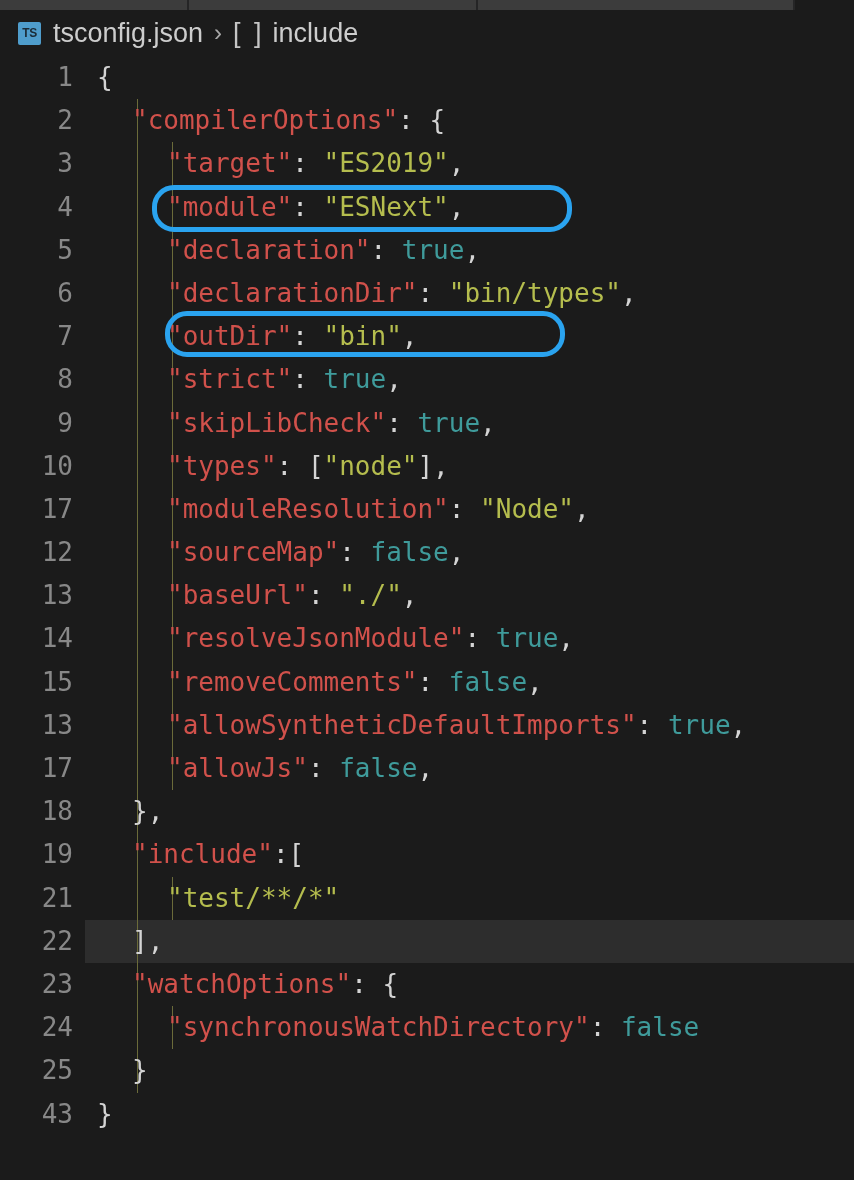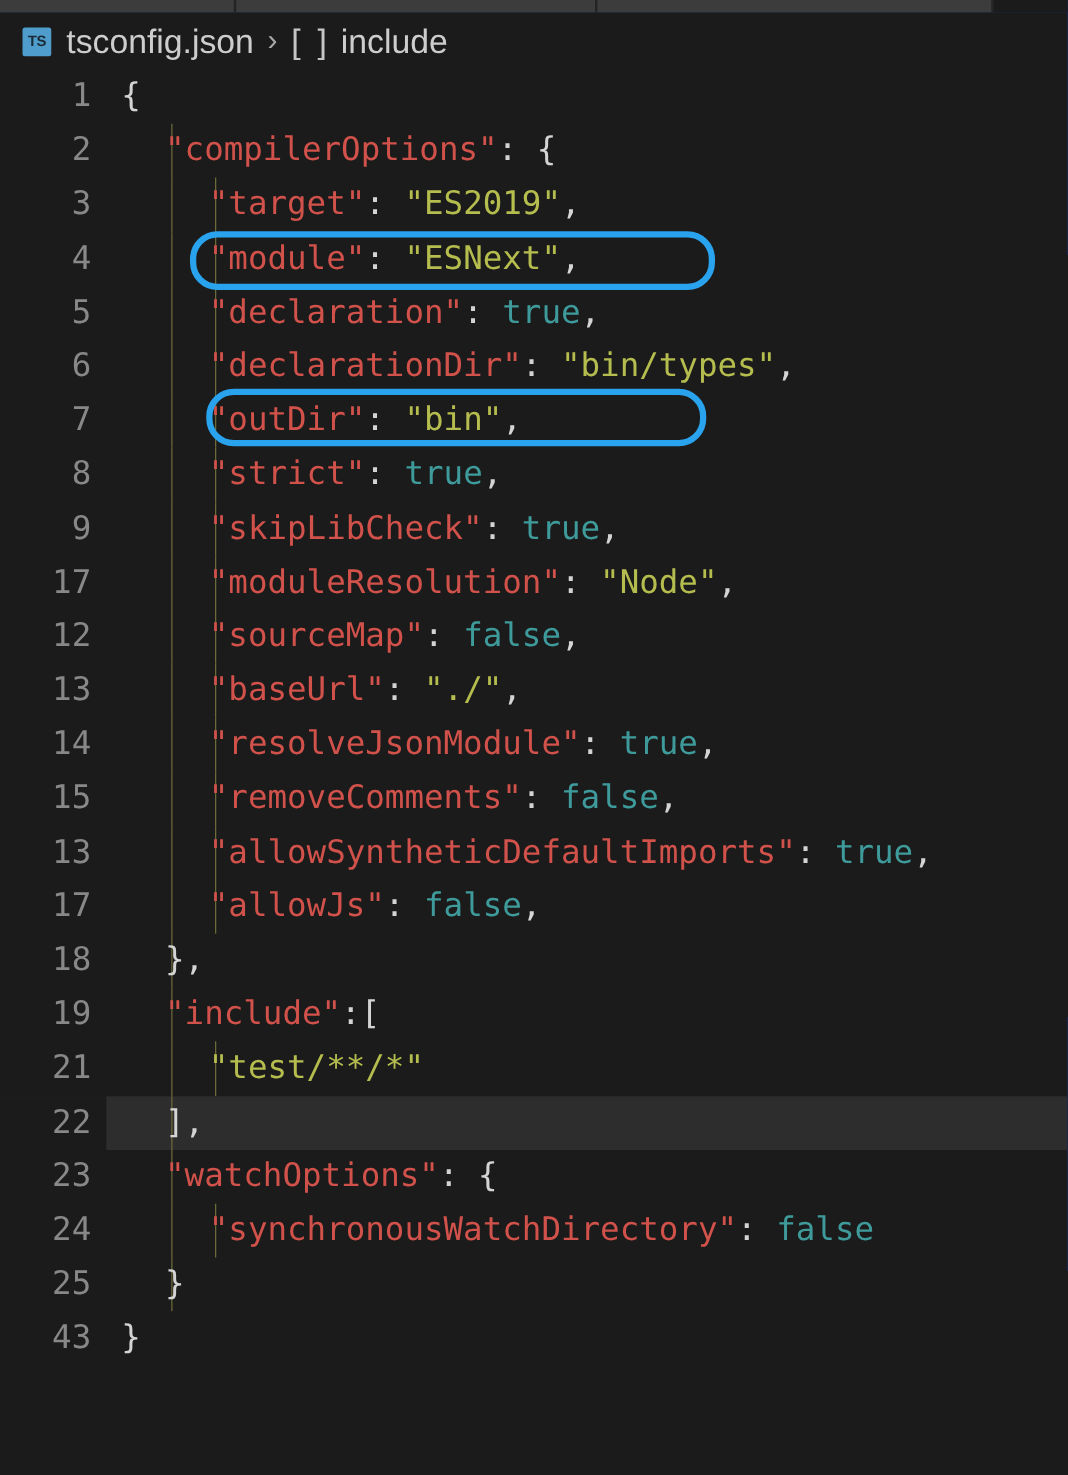--- a/index.html
+++ b/index.html
@@ -11,21 +11,21 @@
     width: 854px;
     height: 1180px;
     overflow: hidden;
     font-family: "DejaVu Sans Mono", monospace;
   }
 
   #editor-window {
     position: relative;
     width: 854px;
     height: 1180px;
-    background: #1d4ed8;
+    background: #7f1d1d;
   }
 
   
   #tab-strip {
     position: absolute;
     top: 0; left: 0;
     width: 854px;
     height: 10px;
     background: #1b1b1b;
     display: flex;
@@ -184,20 +184,21 @@
   <div id="code-area">
       <div class="code-line"><div class="gutter">1</div><div class="code-text" style="left: 97px;"><span class="t-brace">{</span></div></div>
       <div class="code-line"><div class="gutter">2</div><div class="indent-guide ig1"></div><div class="code-text" style="left: 132px;"><span class="t-key">"compilerOptions"</span><span class="t-punct">: </span><span class="t-brace">{</span></div></div>
       <div class="code-line"><div class="gutter">3</div><div class="indent-guide ig1"></div><div class="indent-guide ig2"></div><div class="code-text" style="left: 167px;"><span class="t-key">"target"</span><span class="t-punct">: </span><span class="t-str">"ES2019"</span><span class="t-punct">,</span></div></div>
       <div class="code-line"><div class="gutter">4</div><div class="indent-guide ig1"></div><div class="indent-guide ig2"></div><div class="code-text" style="left: 167px;"><span class="t-key">"module"</span><span class="t-punct">: </span><span class="t-str">"ESNext"</span><span class="t-punct">,</span></div></div>
       <div class="code-line"><div class="gutter">5</div><div class="indent-guide ig1"></div><div class="indent-guide ig2"></div><div class="code-text" style="left: 167px;"><span class="t-key">"declaration"</span><span class="t-punct">: </span><span class="t-bool">true</span><span class="t-punct">,</span></div></div>
       <div class="code-line"><div class="gutter">6</div><div class="indent-guide ig1"></div><div class="indent-guide ig2"></div><div class="code-text" style="left: 167px;"><span class="t-key">"declarationDir"</span><span class="t-punct">: </span><span class="t-str">"bin/types"</span><span class="t-punct">,</span></div></div>
       <div class="code-line"><div class="gutter">7</div><div class="indent-guide ig1"></div><div class="indent-guide ig2"></div><div class="code-text" style="left: 167px;"><span class="t-key">"outDir"</span><span class="t-punct">: </span><span class="t-str">"bin"</span><span class="t-punct">,</span></div></div>
       <div class="code-line"><div class="gutter">8</div><div class="indent-guide ig1"></div><div class="indent-guide ig2"></div><div class="code-text" style="left: 167px;"><span class="t-key">"strict"</span><span class="t-punct">: </span><span class="t-bool">true</span><span class="t-punct">,</span></div></div>
       <div class="code-line"><div class="gutter">9</div><div class="indent-guide ig1"></div><div class="indent-guide ig2"></div><div class="code-text" style="left: 167px;"><span class="t-key">"skipLibCheck"</span><span class="t-punct">: </span><span class="t-bool">true</span><span class="t-punct">,</span></div></div>
+      <div class="code-line"><div class="gutter">10</div><div class="indent-guide ig1"></div><div class="indent-guide ig2"></div><div class="code-text" style="left: 167px;"><span class="t-key">"types"</span><span class="t-punct">: [</span><span class="t-str">"node"</span><span class="t-punct">],</span></div></div>
       <div class="code-line"><div class="gutter">17</div><div class="indent-guide ig1"></div><div class="indent-guide ig2"></div><div class="code-text" style="left: 167px;"><span class="t-key">"moduleResolution"</span><span class="t-punct">: </span><span class="t-str">"Node"</span><span class="t-punct">,</span></div></div>
       <div class="code-line"><div class="gutter">12</div><div class="indent-guide ig1"></div><div class="indent-guide ig2"></div><div class="code-text" style="left: 167px;"><span class="t-key">"sourceMap"</span><span class="t-punct">: </span><span class="t-bool">false</span><span class="t-punct">,</span></div></div>
       <div class="code-line"><div class="gutter">13</div><div class="indent-guide ig1"></div><div class="indent-guide ig2"></div><div class="code-text" style="left: 167px;"><span class="t-key">"baseUrl"</span><span class="t-punct">: </span><span class="t-str">"./"</span><span class="t-punct">,</span></div></div>
       <div class="code-line"><div class="gutter">14</div><div class="indent-guide ig1"></div><div class="indent-guide ig2"></div><div class="code-text" style="left: 167px;"><span class="t-key">"resolveJsonModule"</span><span class="t-punct">: </span><span class="t-bool">true</span><span class="t-punct">,</span></div></div>
       <div class="code-line"><div class="gutter">15</div><div class="indent-guide ig1"></div><div class="indent-guide ig2"></div><div class="code-text" style="left: 167px;"><span class="t-key">"removeComments"</span><span class="t-punct">: </span><span class="t-bool">false</span><span class="t-punct">,</span></div></div>
       <div class="code-line"><div class="gutter">13</div><div class="indent-guide ig1"></div><div class="indent-guide ig2"></div><div class="code-text" style="left: 167px;"><span class="t-key">"allowSyntheticDefaultImports"</span><span class="t-punct">: </span><span class="t-bool">true</span><span class="t-punct">,</span></div></div>
       <div class="code-line"><div class="gutter">17</div><div class="indent-guide ig1"></div><div class="indent-guide ig2"></div><div class="code-text" style="left: 167px;"><span class="t-key">"allowJs"</span><span class="t-punct">: </span><span class="t-bool">false</span><span class="t-punct">,</span></div></div>
       <div class="code-line"><div class="gutter">18</div><div class="indent-guide ig1"></div><div class="code-text" style="left: 132px;"><span class="t-brace">},</span></div></div>
       <div class="code-line"><div class="gutter">19</div><div class="indent-guide ig1"></div><div class="code-text" style="left: 132px;"><span class="t-key">"include"</span><span class="t-punct">:[</span></div></div>
       <div class="code-line"><div class="gutter">21</div><div class="indent-guide ig1"></div><div class="indent-guide ig2"></div><div class="code-text" style="left: 167px;"><span class="t-str">"test/**/*"</span></div></div>

